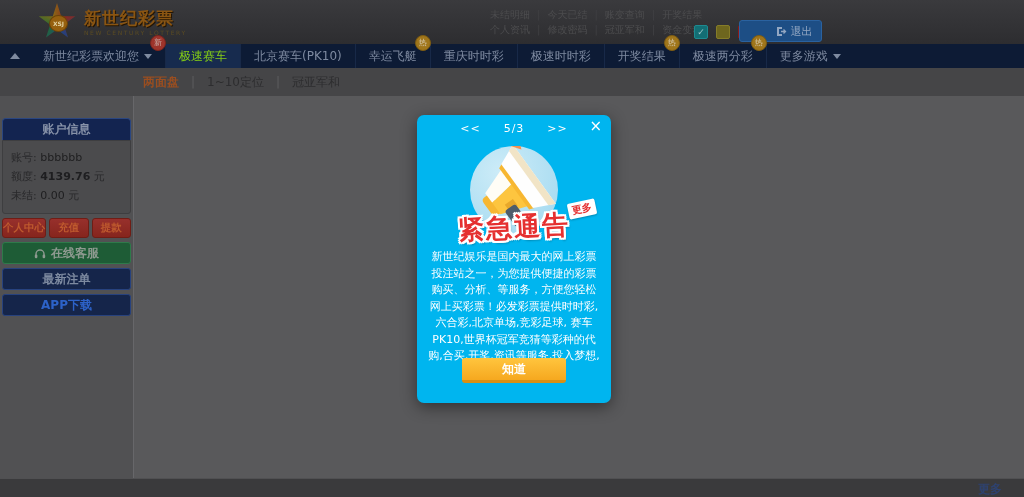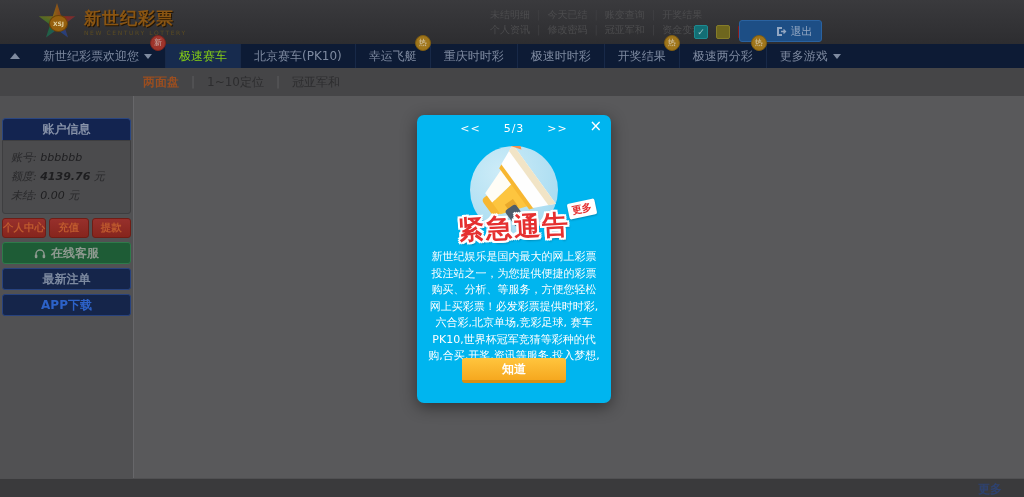--- a/index.html
+++ b/index.html
@@ -59,21 +59,21 @@
   .sub-item{color:#2d2d2f;cursor:pointer;white-space:nowrap;}
   .sub-item.active{color:#9a4e20;font-weight:bold;}
   .sub-item:not(:first-child)::before{content:"|";color:#5e5e60;margin:0 12px;font-weight:normal;}
   
   #sidebar{position:absolute;top:96px;left:0;width:134px;height:382px;background:#515153;
     border-right:1px solid #67676a;box-sizing:border-box;padding:2px 2px 0 2px;}
   .panel-header{height:21px;background:#132450;border:1px solid #2a4680;border-bottom:none;
     border-radius:4px 4px 0 0;color:#8792a8;font-size:12px;font-weight:bold;
     display:flex;align-items:center;justify-content:center;margin-top:20px;}
   .panel-body{background:#4b4b4d;border:1px solid #3e3e40;padding:5px 8px 6px 8px;
-    font-size:11px;color:#29292b;border-radius:0 0 3px 3px;font-style:italic;}
+    font-size:11px;color:#29292b;border-radius:0 0 3px 3px;}
   .panel-row{margin:4px 0;white-space:nowrap;}
   .panel-row .val{color:#1e1e20;}
   .panel-row .val.amount{font-weight:bold;}
   .btn-row{display:flex;gap:3px;margin-top:4px;font-family:Liberation Serif, serif;}
   .red-btn{flex:1;height:18px;background:linear-gradient(#97302c,#86251d);border:1px solid #701d15;
     border-radius:3px;color:#bf5a2e;font-size:10.5px;font-weight:bold;
     display:flex;align-items:center;justify-content:center;cursor:pointer;white-space:nowrap;}
   .side-btn{margin-top:4px;height:20px;border-radius:3px;font-size:12px;font-weight:bold;
     display:flex;align-items:center;justify-content:center;gap:5px;cursor:pointer;}
   .green-btn{background:#1e5c36;border:1px solid #2e7a4a;color:#8e9a90;}

